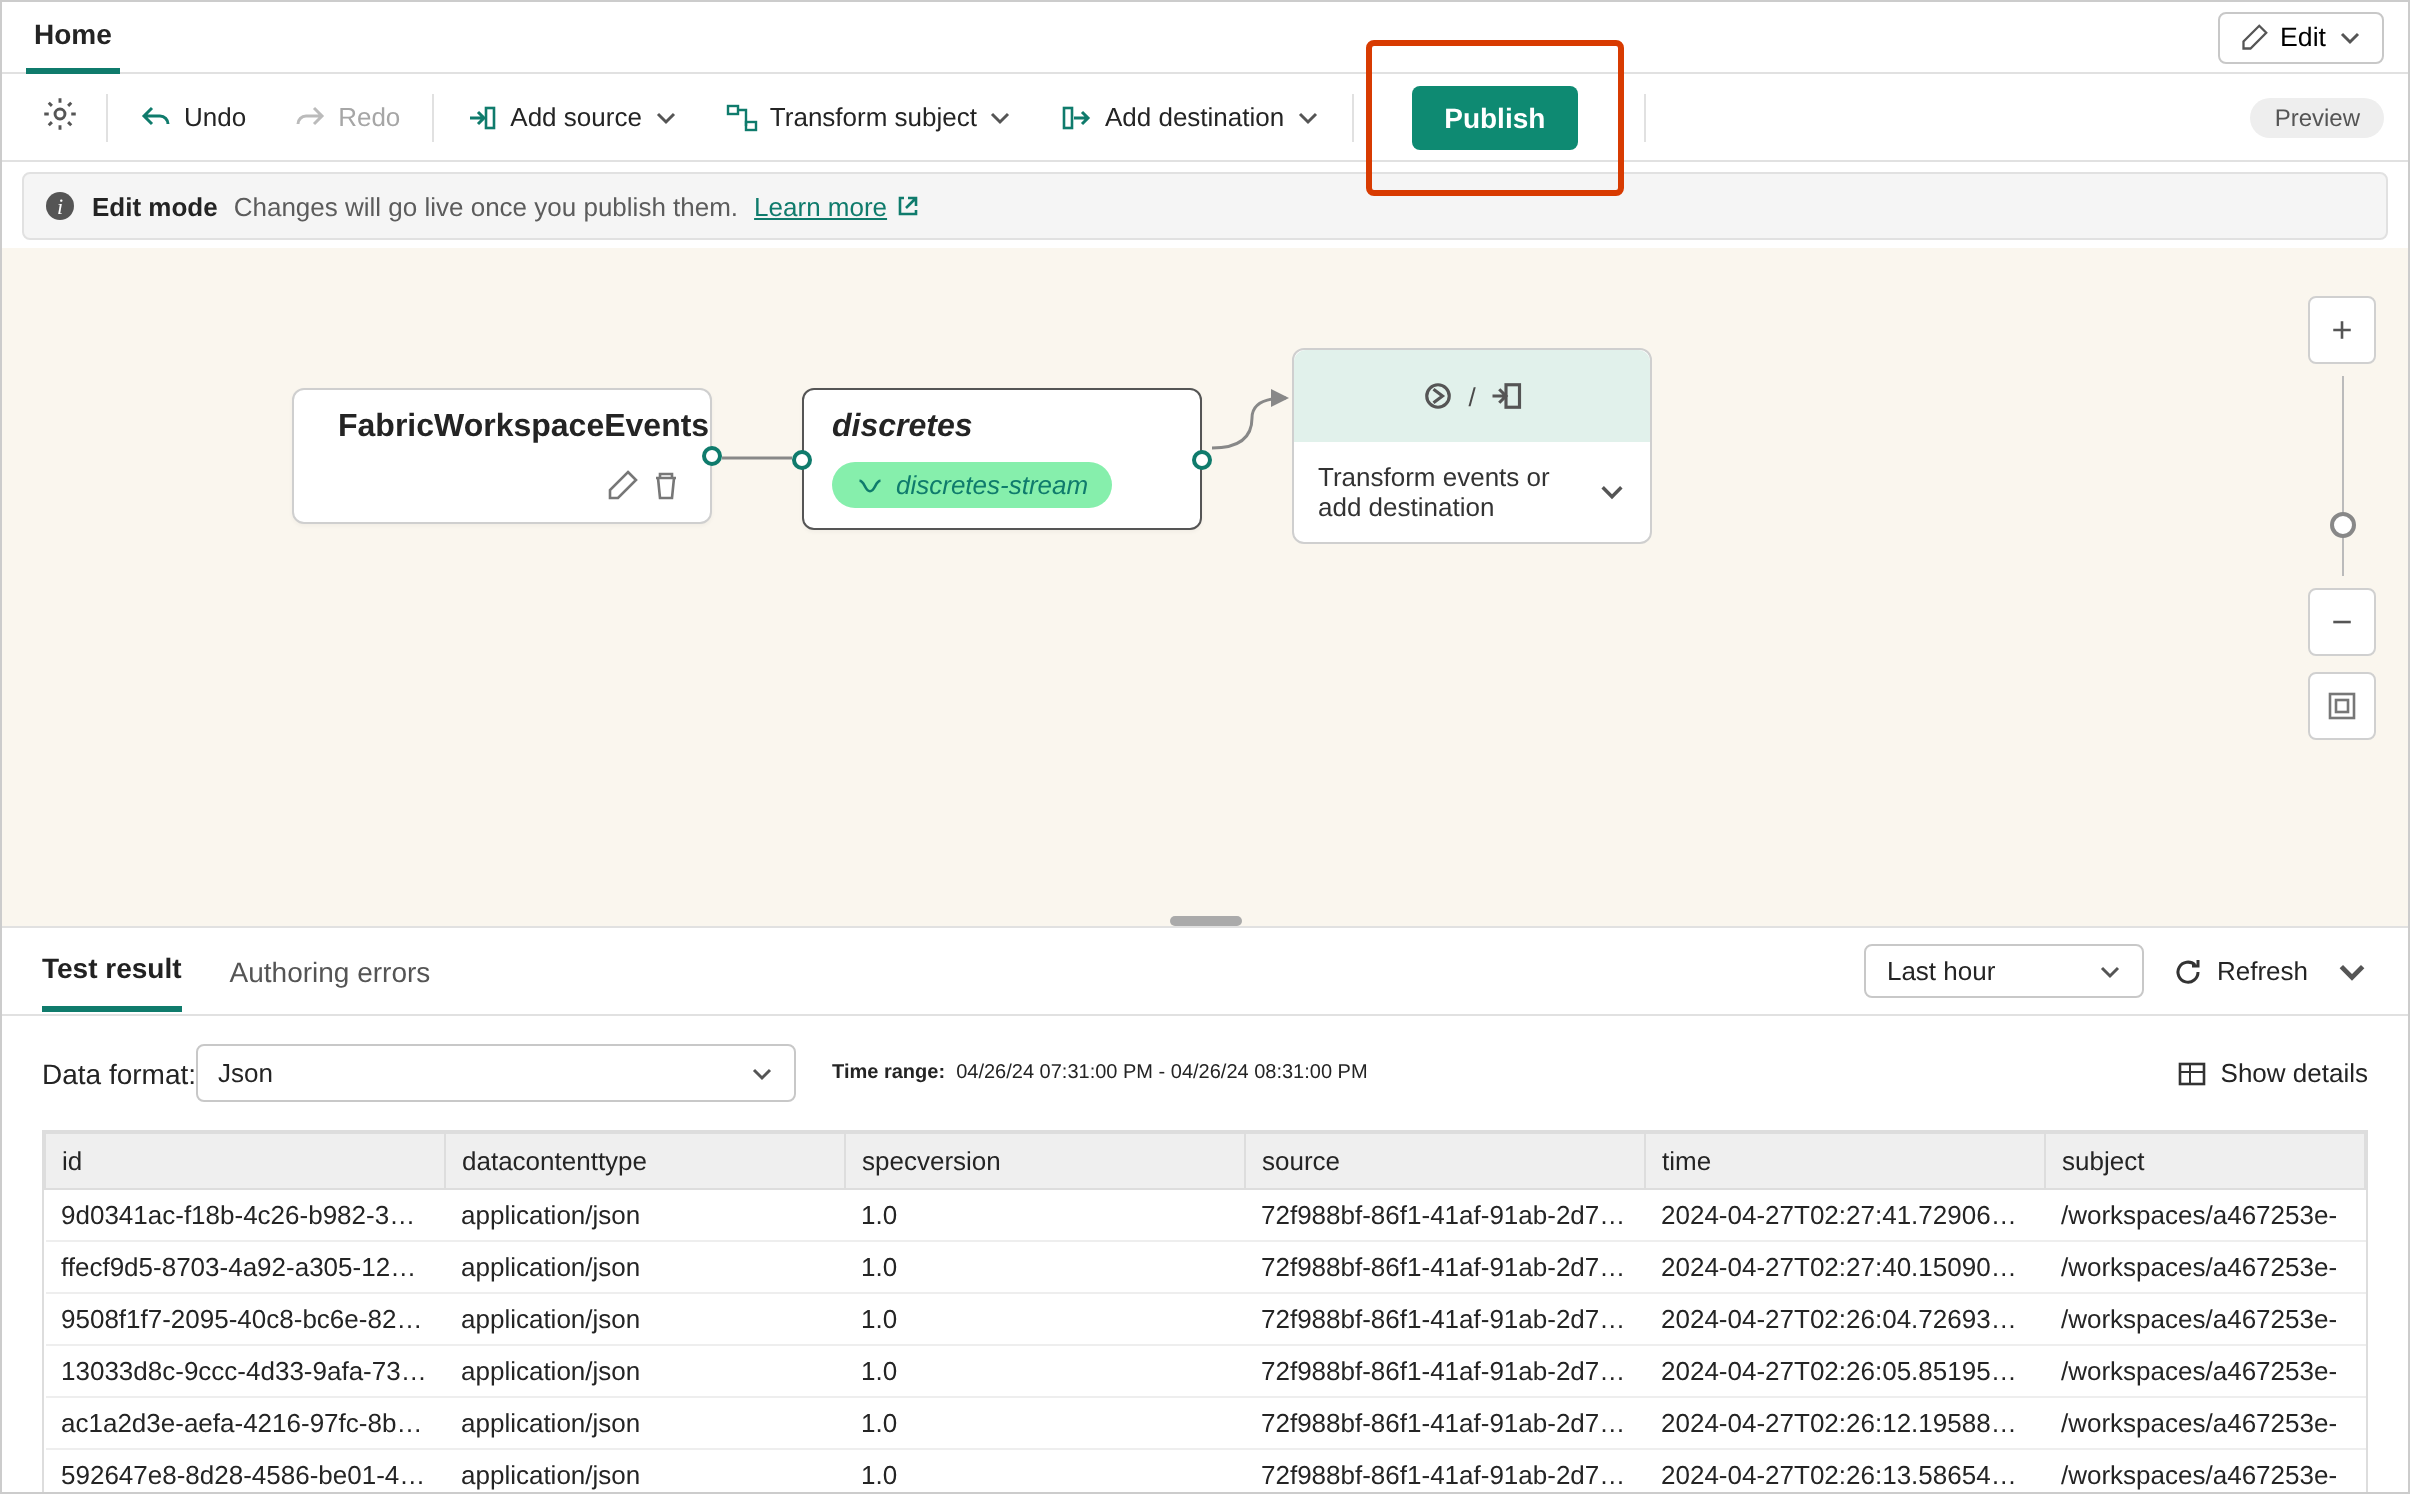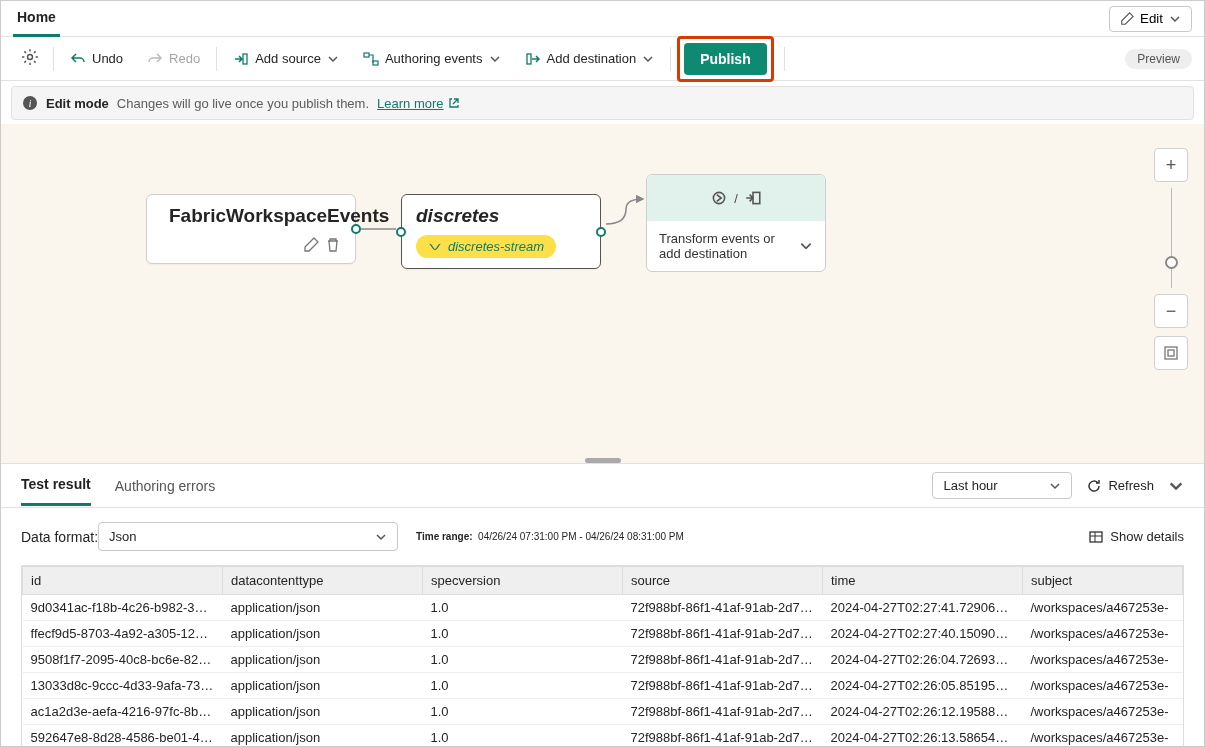--- a/index.html
+++ b/index.html
@@ -7,32 +7,32 @@
   .topbar { display: flex; align-items: center; height: 36px; border-bottom: 1px solid #e1e1e1; padding: 0 12px; }
   .tab-btn-home { font-size: 14px; font-weight: 600; padding: 0 4px; height: 36px; display: flex; align-items: center; border-bottom: 3px solid #0f7b6c; }
   .edit-btn-top { margin-left: auto; display: flex; align-items: center; gap: 6px; border: 1px solid #c8c8c8; background: #fff; border-radius: 4px; padding: 4px 10px; height: 26px; cursor: pointer; }
   .toolbar { display: flex; align-items: center; gap: 4px; height: 44px; border-bottom: 1px solid #e1e1e1; padding: 0 12px; }
   .tb-item { display: flex; align-items: center; gap: 6px; padding: 6px 10px; border-radius: 4px; cursor: pointer; color: #242424; }
   .tb-item.disabled { color: #a6a6a6; cursor: default; }
   .tb-sep { width: 1px; height: 24px; background: #e1e1e1; margin: 0 2px; }
   .tb-gear { padding: 6px 8px; cursor: pointer; }
   .chevron-sm { width: 12px; height: 12px; }
   .publish-btn { background: #0e8a72; color: #fff; border: none; border-radius: 4px; padding: 8px 16px; font-size: 14px; font-weight: 600; cursor: pointer; }
-  .publish-wrap { border: 3px solid #d83b01; border-radius: 4px; padding: 4px; }
+  .publish-wrap { border: 3px solid #d83b01; border-radius: 4px; padding: 20px; }
   .preview-badge { margin-left: auto; background: #eee; color: #555; border-radius: 12px; padding: 3px 12px; font-size: 12px; }
   .infobar { display: flex; align-items: center; gap: 8px; height: 34px; background: #f5f5f5; border: 1px solid #e1e1e1; margin: 5px 10px 0 10px; border-radius: 4px; padding: 0 10px; font-size: 13px; }
   .infobar .label { font-weight: 600; }
   .infobar .muted { color: #5c5c5c; }
   .infobar a { color: #0f7b6c; text-decoration: underline; display: inline-flex; align-items: center; gap: 4px; }
   .canvas { position: relative; background: #faf6ee; height: 340px; margin-top: 4px; border-bottom: 1px solid #e1e1e1; }
   .node { position: absolute; background: #fff; border: 1px solid #cfcfcf; border-radius: 6px; padding: 10px 14px; box-shadow: 0 1px 2px rgba(0,0,0,0.04); }
   .node.sel { border: 1px solid #555; }
-  .node-title { display: flex; align-items: flex-start; gap: 8px; font-size: 19px; font-weight: 600; }
+  .node-title { display: flex; align-items: flex-start; gap: 8px; font-size: 16px; font-weight: 600; }
   .node-actions { display: flex; gap: 6px; justify-content: flex-end; margin-top: 10px; color: #777; }
-  .chip { display: inline-flex; align-items: center; gap: 6px; background: #fde047; color: #0f7b6c; border-radius: 14px; padding: 4px 12px; font-size: 13px; margin-top: 8px; }
+  .chip { display: inline-flex; align-items: center; gap: 6px; background: #86efac; color: #0f7b6c; border-radius: 14px; padding: 4px 12px; font-size: 13px; margin-top: 8px; }
   .port { position: absolute; width: 10px; height: 10px; border: 2px solid #0f7b6c; background: #fff; border-radius: 50%; }
   .dest-node { position: absolute; background: #fff; border: 1px solid #cfcfcf; border-radius: 6px; width: 180px; }
   .dest-head { background: #e1f1eb; padding: 14px 0; display: flex; gap: 6px; justify-content: center; align-items: center; color: #4a4a4a; border-radius: 6px 6px 0 0; }
   .dest-body { padding: 10px 12px; display: flex; align-items: center; justify-content: space-between; font-size: 13px; color: #333; border-radius: 13px; }
   .zoom-ctrl { position: absolute; right: 16px; top: 24px; display: flex; flex-direction: column; align-items: center; gap: 0; }
   .zoom-btn { width: 34px; height: 34px; border: 1px solid #d0d0d0; background: #fff; border-radius: 4px; display: flex; align-items: center; justify-content: center; font-size: 18px; color: #555; cursor: pointer; }
   .zoom-track { width: 1px; height: 100px; background: #bbb; position: relative; margin: 6px 0; }
   .zoom-thumb { position: absolute; left: -6px; top: 68px; width: 13px; height: 13px; border: 2px solid #888; background: #fff; border-radius: 50%; }
   .drag-handle { position: absolute; bottom: 0; left: 50%; transform: translateX(-50%); width: 36px; height: 5px; background: #aaa; border-radius: 3px; }
   .results-head { display: flex; align-items: center; height: 44px; padding: 0 20px; gap: 24px; border-bottom: 1px solid #e1e1e1; }
@@ -105,21 +105,21 @@
     <svg class="chevron-sm" viewBox="0 0 12 12">
         <path d="M2 4l4 4 4-4" fill="none" stroke="#555" stroke-width="1.5"></path>
       </svg>
   </div>
   <div class="tb-item">
     <svg width="16" height="16" viewBox="0 0 16 16">
         <rect x="1" y="2" width="5" height="4" fill="none" stroke="#0f7b6c" stroke-width="1.2"></rect>
         <rect x="10" y="10" width="5" height="4" fill="none" stroke="#0f7b6c" stroke-width="1.2"></rect>
         <path d="M6 4h4v8" fill="none" stroke="#0f7b6c" stroke-width="1.2"></path>
       </svg>
-    <span>Authoring events</span>
+    <span>Transform subject</span>
     <svg class="chevron-sm" viewBox="0 0 12 12">
         <path d="M2 4l4 4 4-4" fill="none" stroke="#555" stroke-width="1.5"></path>
       </svg>
   </div>
   <div class="tb-item">
     <svg width="16" height="16" viewBox="0 0 16 16">
         <rect x="2" y="3" width="4" height="10" fill="none" stroke="#0f7b6c" stroke-width="1.3"></rect>
         <path d="M7 8h7M11 5l3 3-3 3" fill="none" stroke="#0f7b6c" stroke-width="1.5"></path>
       </svg>
     <span>Add destination</span>

